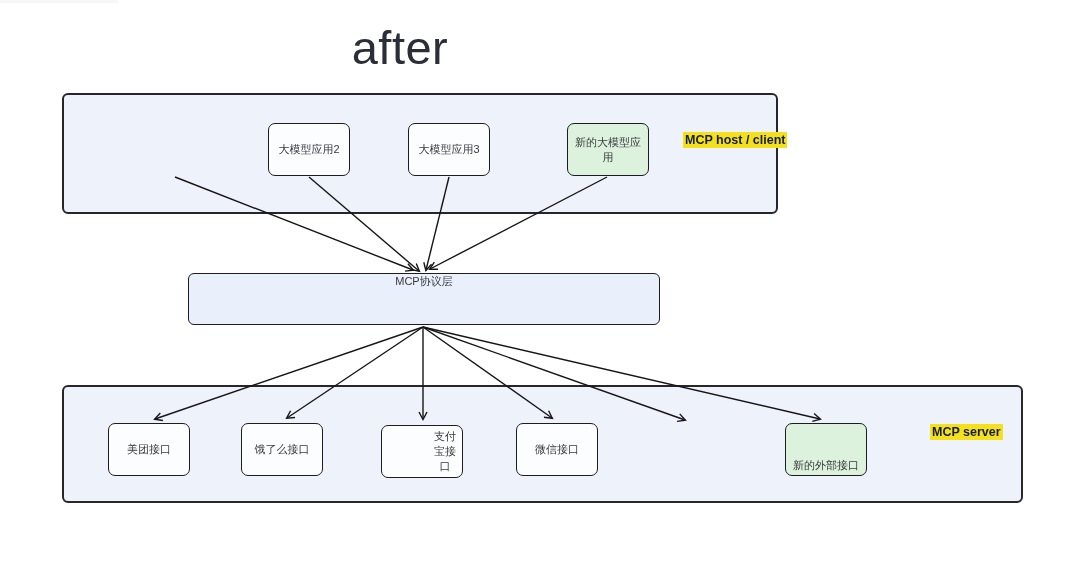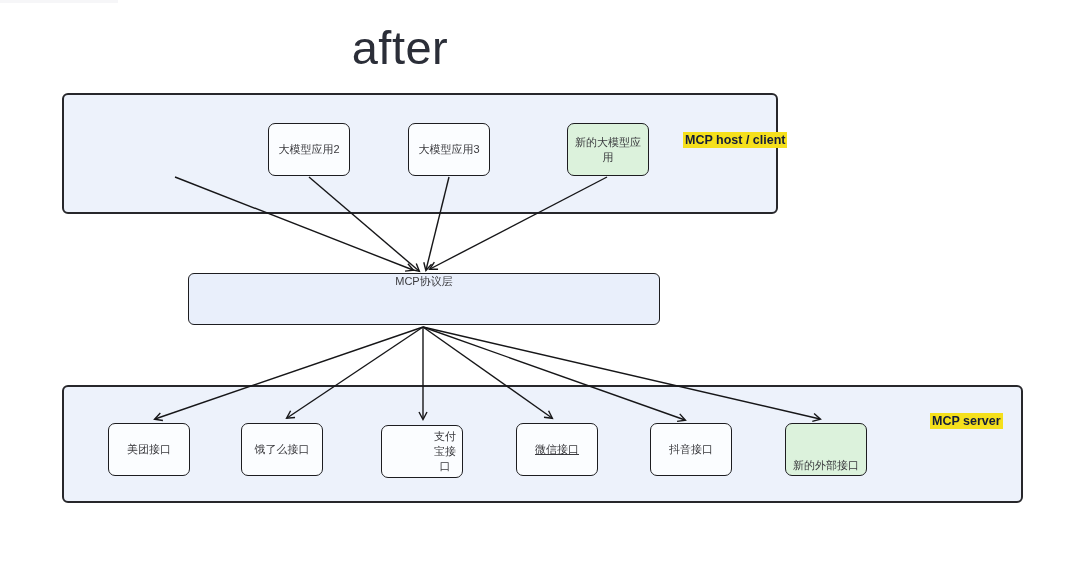--- a/index.html
+++ b/index.html
@@ -74,21 +74,21 @@
     position: absolute;
     background: #f5e01c;
     color: #141d38;
     font-weight: bold;
     font-size: 12.5px;
     line-height: 16px;
     padding: 0 2px;
     white-space: nowrap;
   }
   .tag-host { left: 683px; top: 132px; }
-  .tag-server { left: 930px; top: 413px; }
+  .tag-server { left: 930px; top: 424px; }
   svg.arrow-layer {
     position: absolute;
     left: 0; top: 0;
     pointer-events: none;
   }
   svg.arrow-layer line {
     stroke: #161618;
     stroke-width: 1.4;
   }
 </style>
@@ -120,25 +120,22 @@
   <div class="container-box container-server"></div>
   <div class="node" style="left:108px;top:423px;text-align:right;">
     <span>美团接口</span>
   </div>
   <div class="node" style="left:241px;top:423px;text-align:center;">
     <span>饿了么接口</span>
   </div>
   <div class="node" style="left:381px;top:425px;padding-left:48px;">
     <span>支付宝接口</span>
   </div>
-  <div class="node" style="left:516px;top:423px;text-decoration:underline;">
+  <div class="node" style="left:516px;top:423px;">
     <span>微信接口</span>
-  </div>
-  <div class="node" style="left:650px;top:423px;">
-    <span>抖音接口</span>
   </div>
   <div class="node new" style="left:785px;top:423px;align-items:flex-end;">
     <span>新的外部接口</span>
   </div>
   <span class="zone-tag tag-server">MCP server</span>
 
   <svg class="arrow-layer" width="1080" height="564" viewBox="0 0 1080 564">
     <defs>
       <marker id="arrowhead" markerWidth="12" markerHeight="12" refX="8" refY="5" orient="auto" markerUnits="userSpaceOnUse">
         <path d="M1,1 L8.5,5 L1,9" fill="none" stroke="#161618" stroke-width="1.4"></path>

